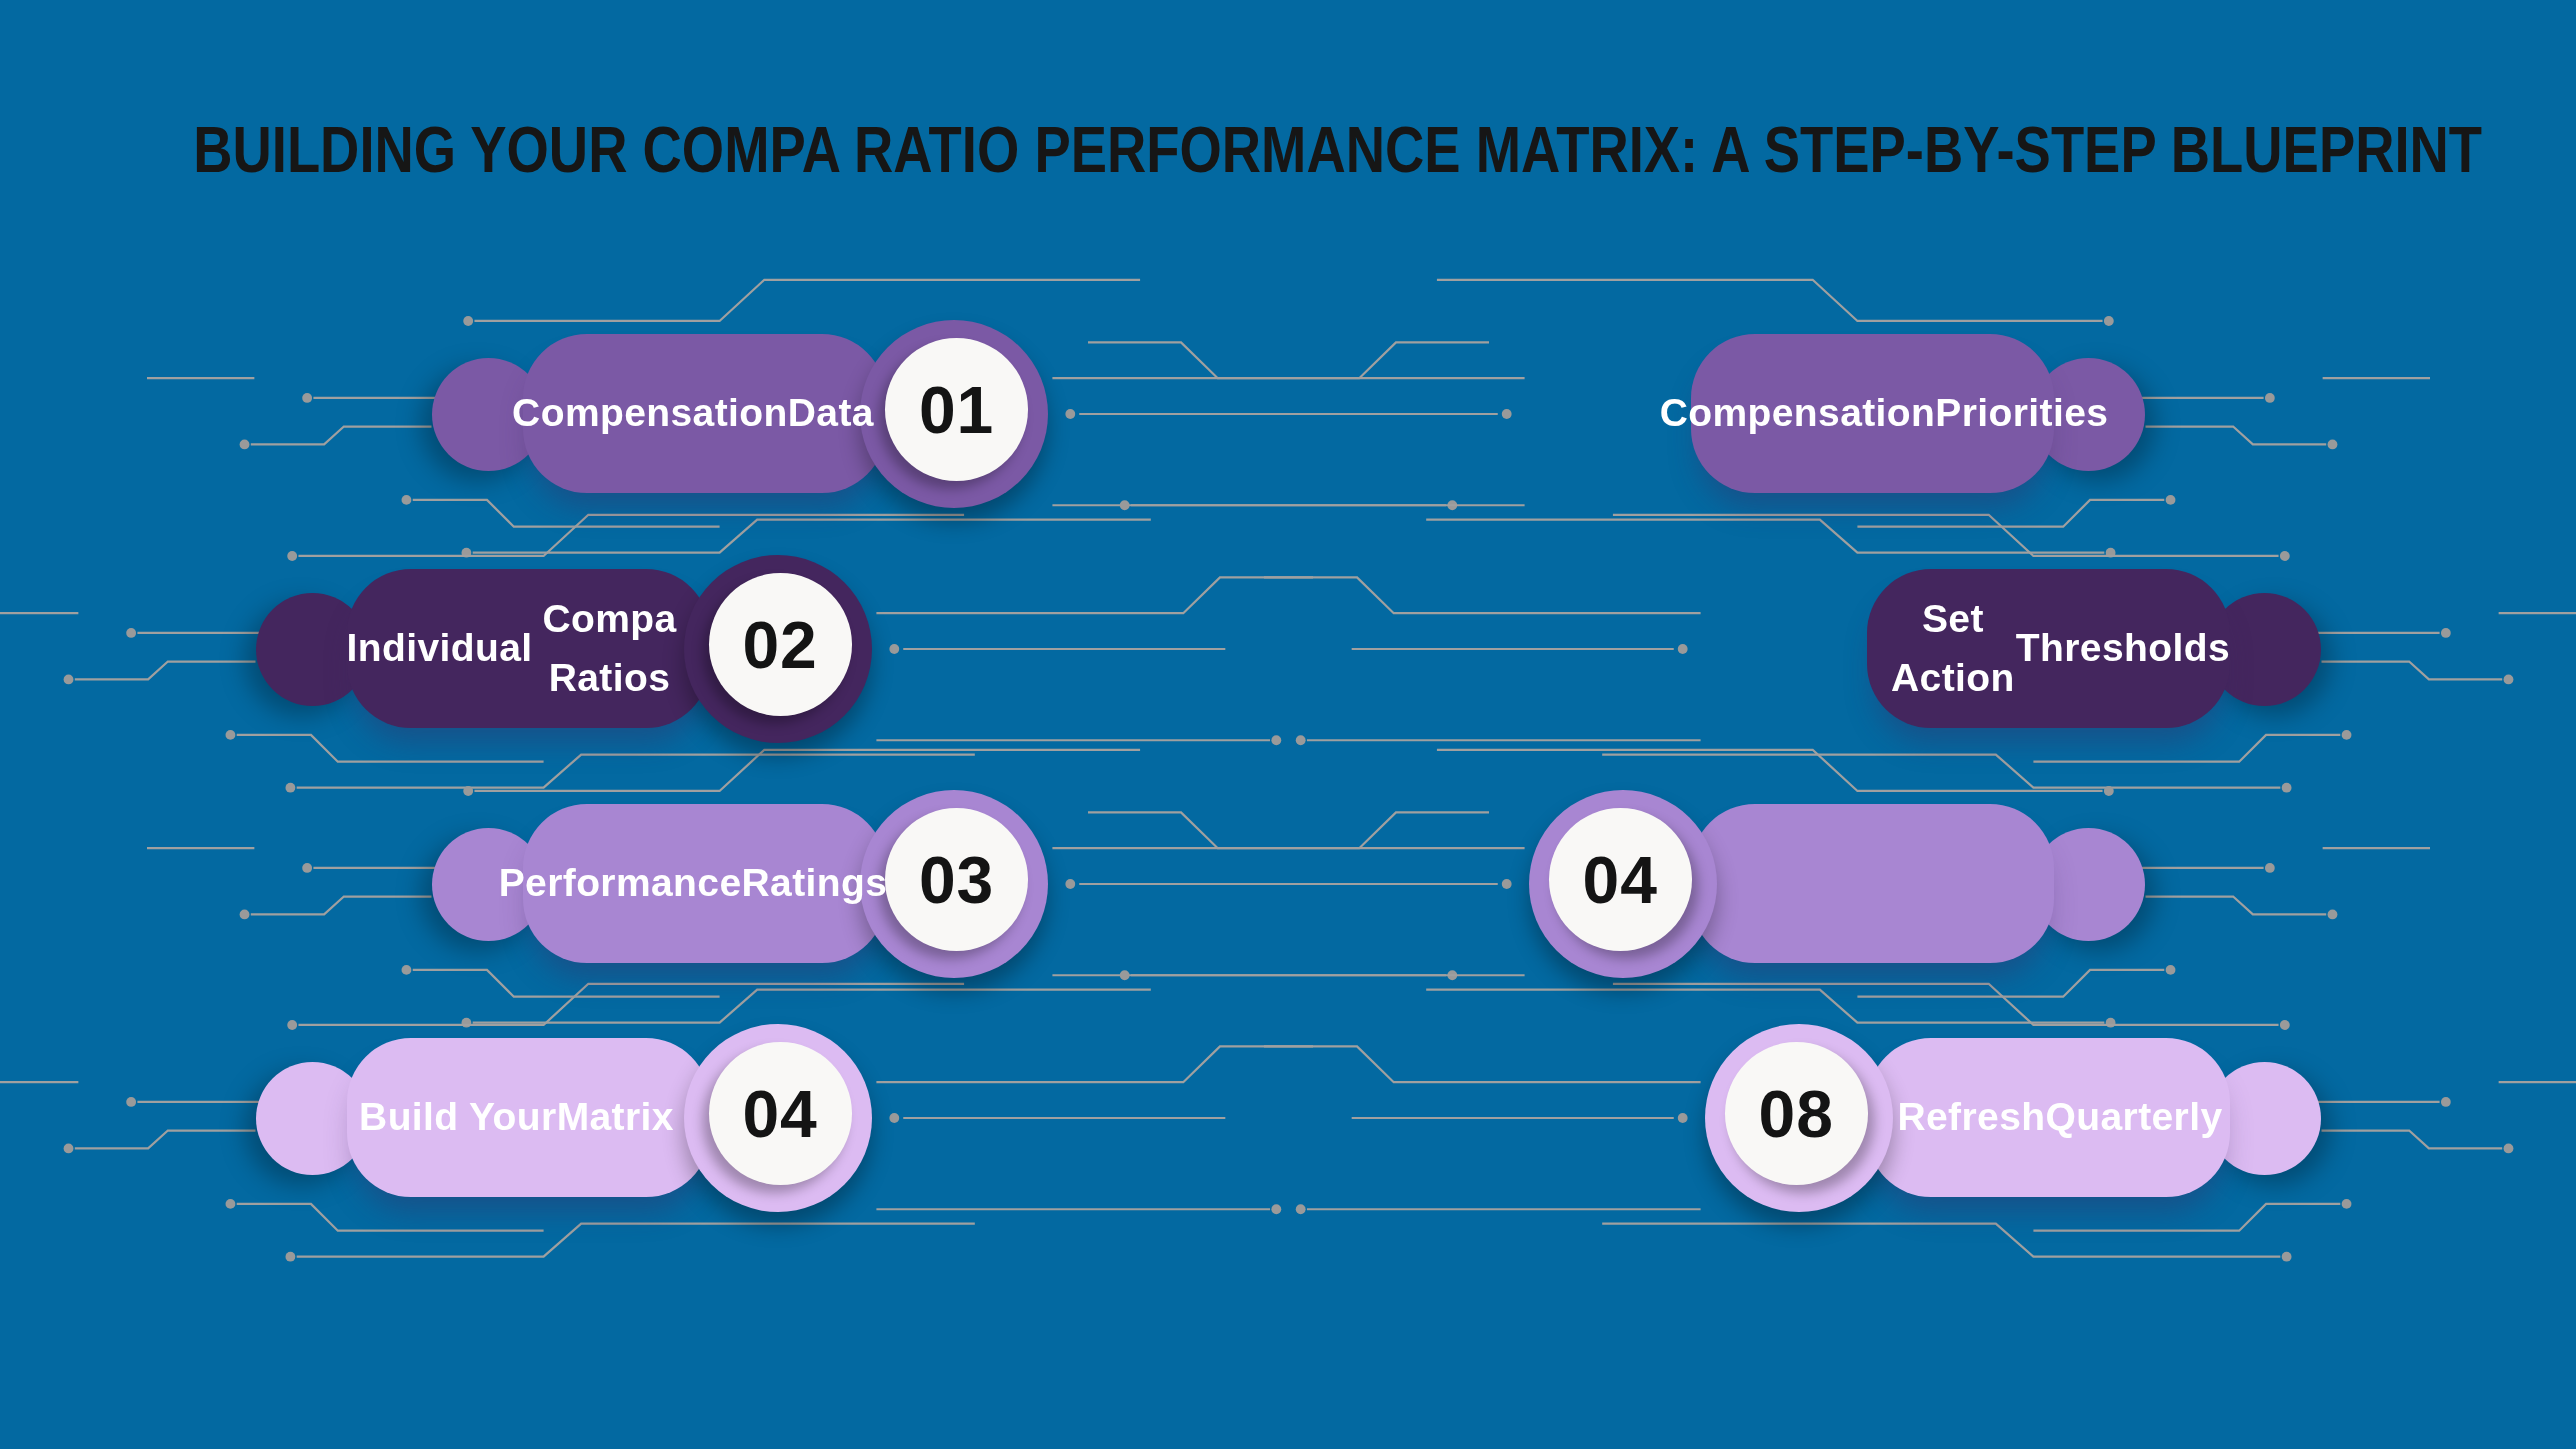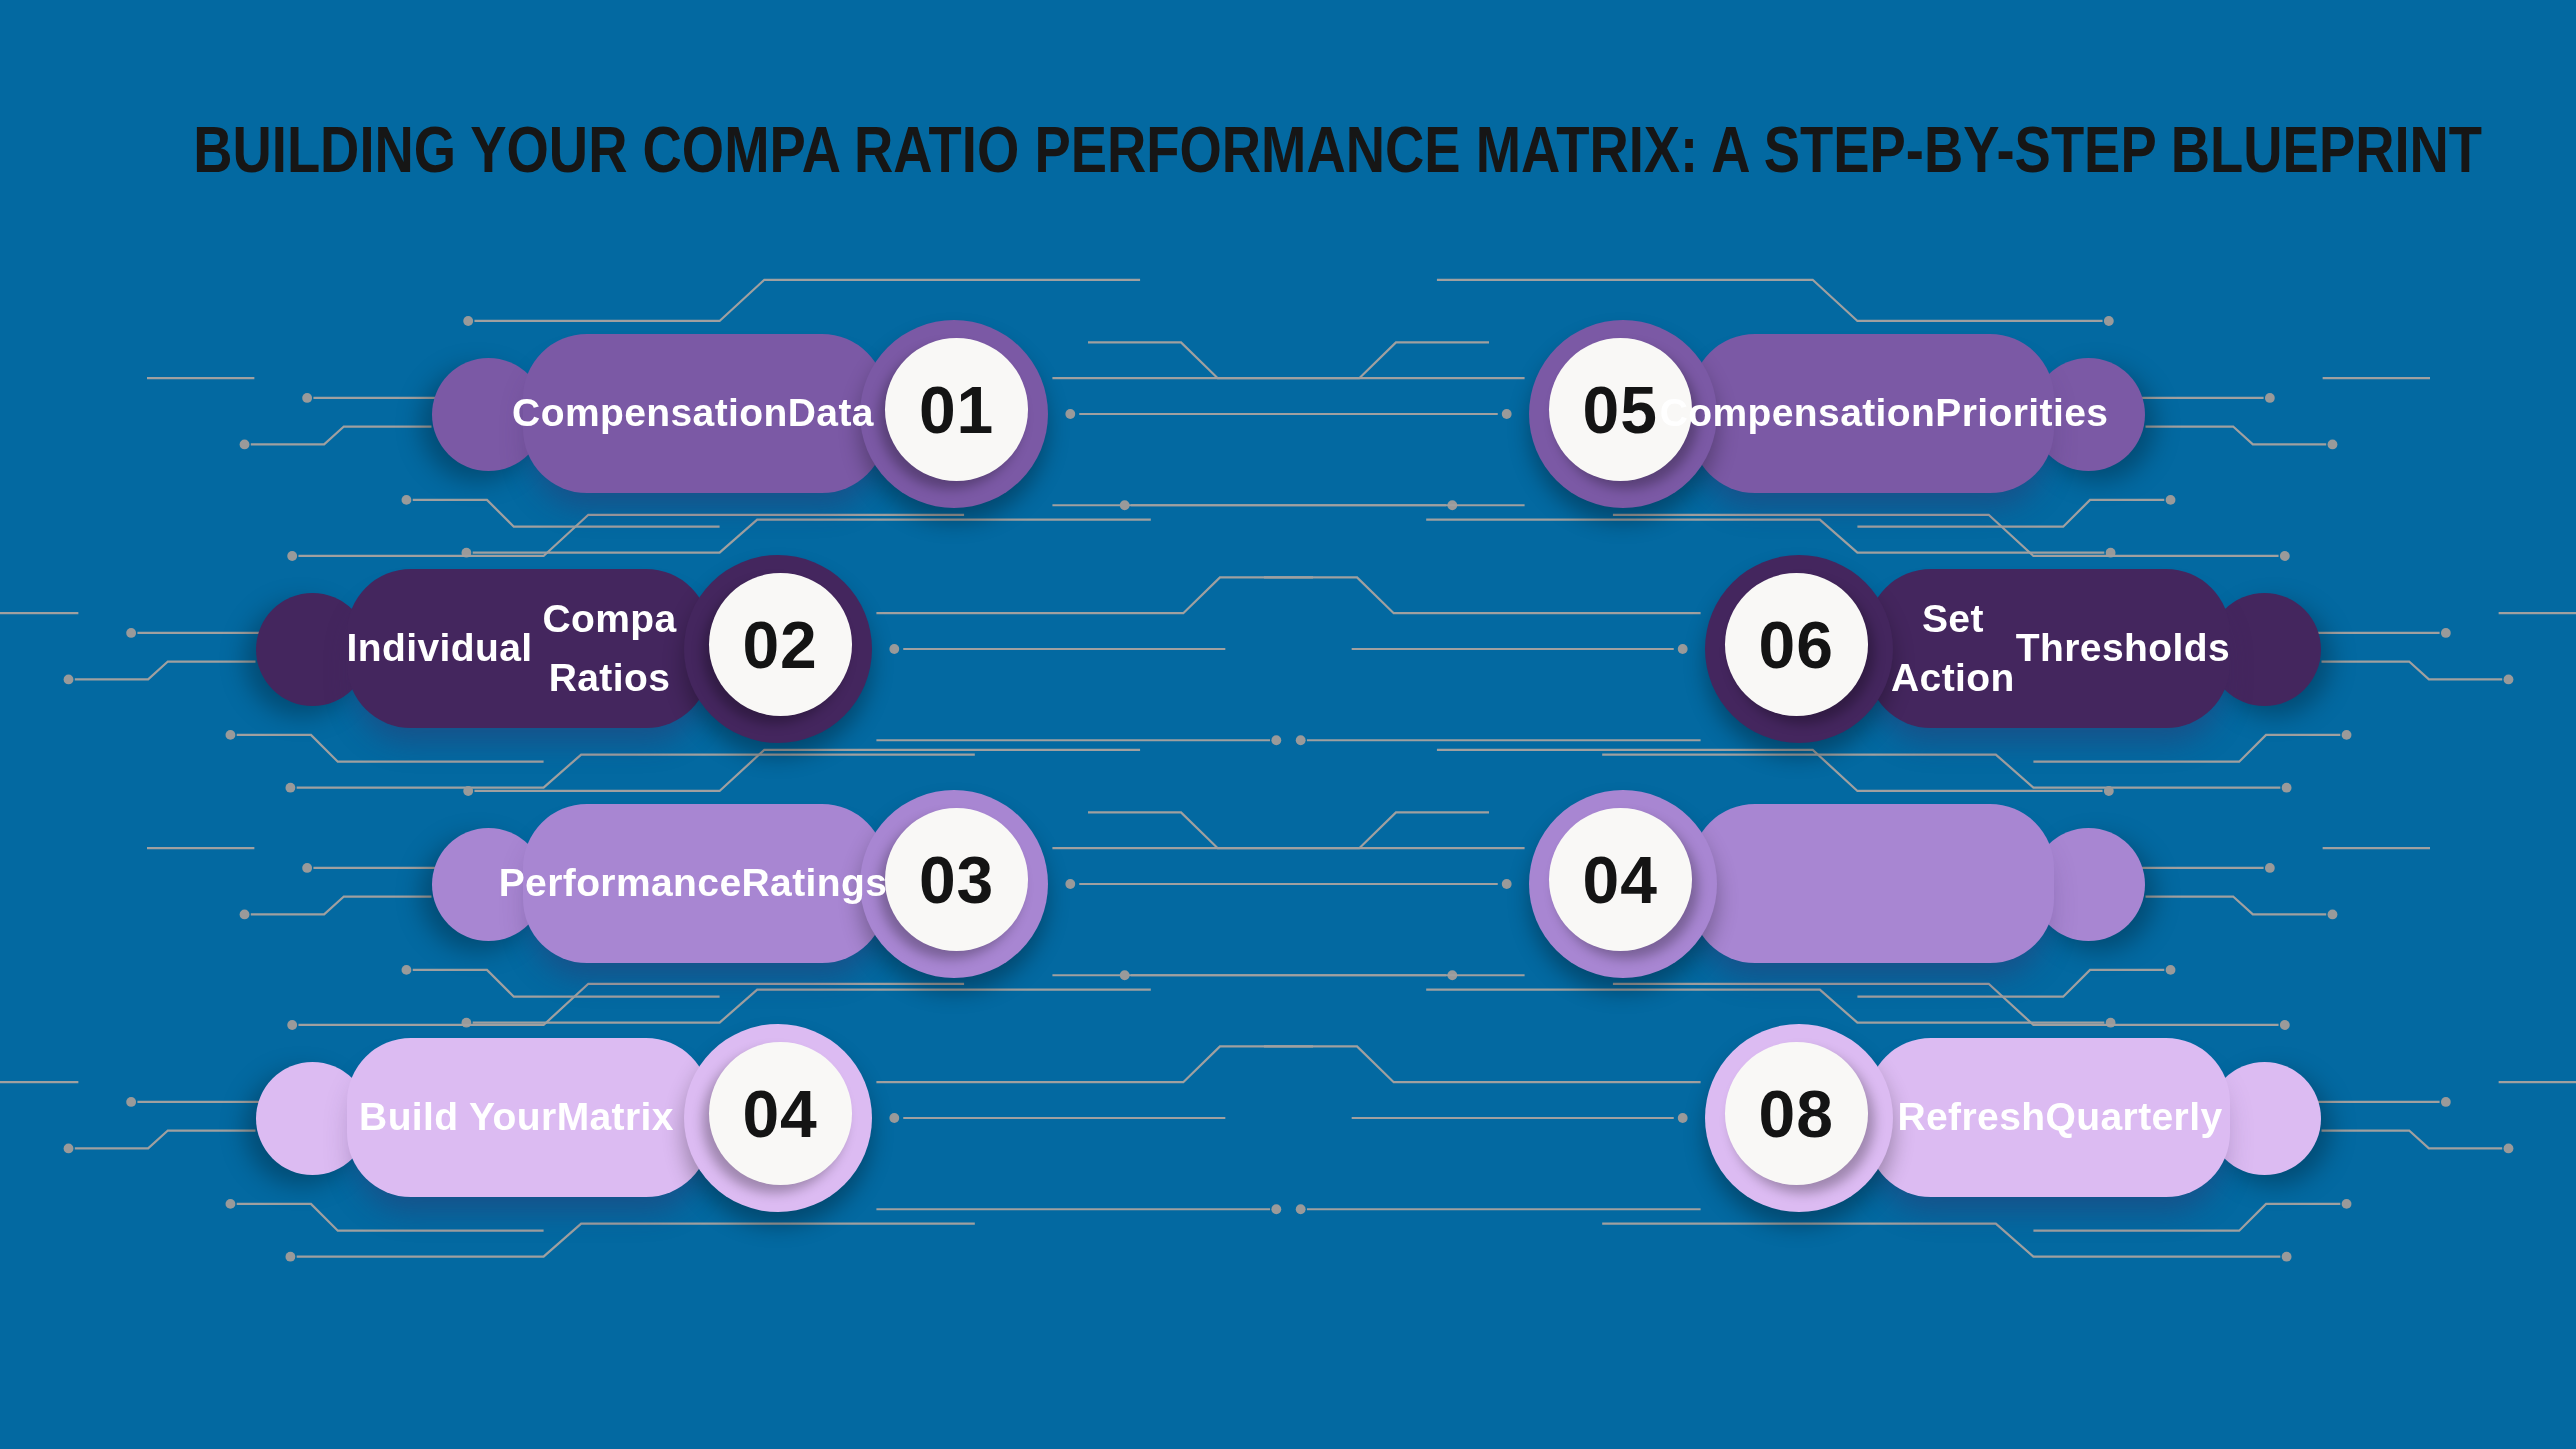--- a/index.html
+++ b/index.html
@@ -231,25 +231,20 @@
           <circle cx="1032" cy="190" r="5.5"></circle>
         <circle cx="1459" cy="292" r="5.5"></circle>
       </g>
     </svg>
     <div class="bump"></div>
     <div class="pill"></div>
     <div class="label">
       <span class="lbl-line">Compensation</span>
       <span class="lbl-line">Priorities</span>
     </div>
-    <div class="badge">
-      <div class="badge-inner">
-        <span class="num">05</span>
-      </div>
-    </div>
   </div>
 
   <div class="step right c2" style="left:1264px;top:479px;">
     <svg class="circuit" viewBox="0 0 1500 380" aria-hidden="true">
       <g fill="none" stroke="#a0a0a0" stroke-width="2.5">
         <polyline points="366,86 640,86 690,40 1110,40"></polyline>
           <polyline points="186,172 322,172"></polyline>
         <polyline points="116,224 198,224 220,204 318,204"></polyline>
           <polyline points="0,150 120,150"></polyline>
         <polyline points="297,286 380,286 410,316 640,316"></polyline>
@@ -267,25 +262,20 @@
           <circle cx="1032" cy="190" r="5.5"></circle>
         <circle cx="1459" cy="292" r="5.5"></circle>
       </g>
     </svg>
     <div class="bump"></div>
     <div class="pill"></div>
     <div class="label">
       <span class="lbl-line">Set Action</span>
       <span class="lbl-line">Thresholds</span>
     </div>
-    <div class="badge">
-      <div class="badge-inner">
-        <span class="num">06</span>
-      </div>
-    </div>
   </div>
 
   <div class="step right c3" style="left:1088px;top:714px;">
     <svg class="circuit" viewBox="0 0 1500 380" aria-hidden="true">
       <g fill="none" stroke="#a0a0a0" stroke-width="2.5">
         <polyline points="366,86 640,86 690,40 1110,40"></polyline>
           <polyline points="186,172 322,172"></polyline>
         <polyline points="116,224 198,224 220,204 318,204"></polyline>
           <polyline points="0,150 120,150"></polyline>
         <polyline points="297,286 380,286 410,316 640,316"></polyline>

